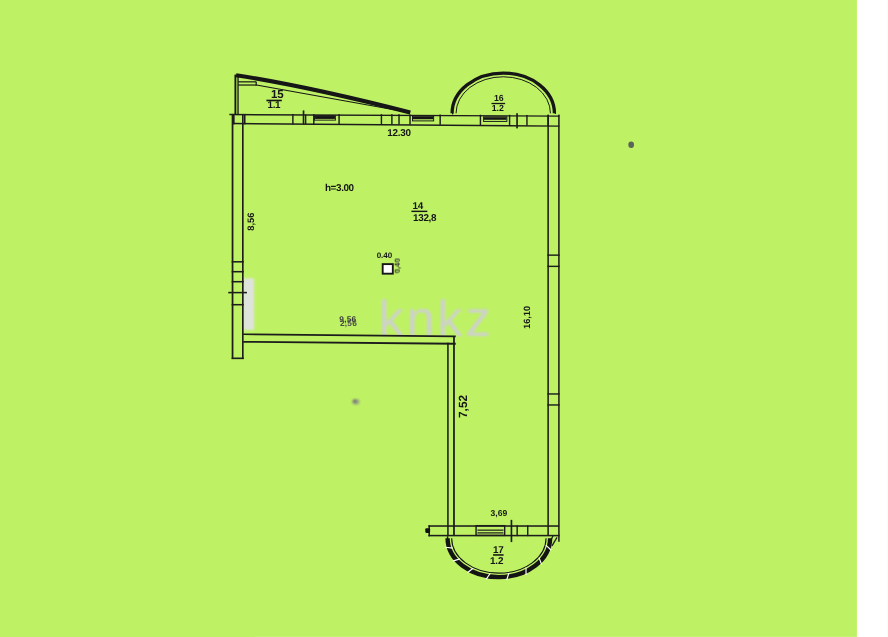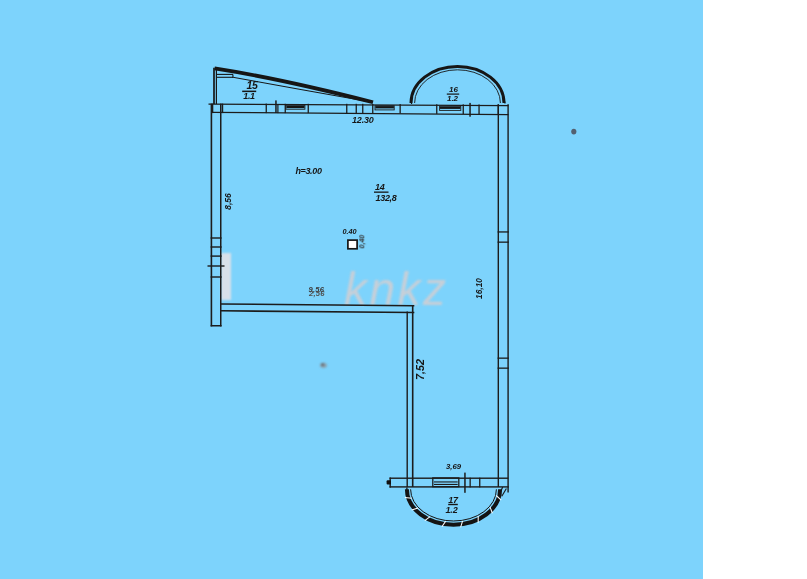--- a/index.html
+++ b/index.html
@@ -1,17 +1,17 @@
 <!DOCTYPE html>
 <html><head>
 <meta charset="utf-8">
 <style>
   html,body{margin:0;padding:0;background:#ffffff;}
-  .page{position:relative;width:703px;height:579px;background:#7dd3fc;overflow:hidden;
-        font-family:"Liberation Sans", sans-serif;font-style:italic;}
+  .page{position:relative;width:779px;height:579px;background:#bef264;overflow:hidden;
+        font-family:"Liberation Sans", sans-serif;}
   svg text{font-family:"Liberation Sans", sans-serif;}
 </style>
 </head>
 <body>
 <div class="page">
 <svg width="807" height="579" viewBox="0 0 807 579" fill="#161616" font-weight="bold">
 
 <g opacity="0.9" style="filter:blur(1.2px)">
   <text x="344" y="305" font-size="46" letter-spacing="2.5" fill="#cfcfd4" font-weight="normal">knkz</text>
   <rect x="221" y="253" width="10" height="47" fill="#e2e2e8"></rect>

